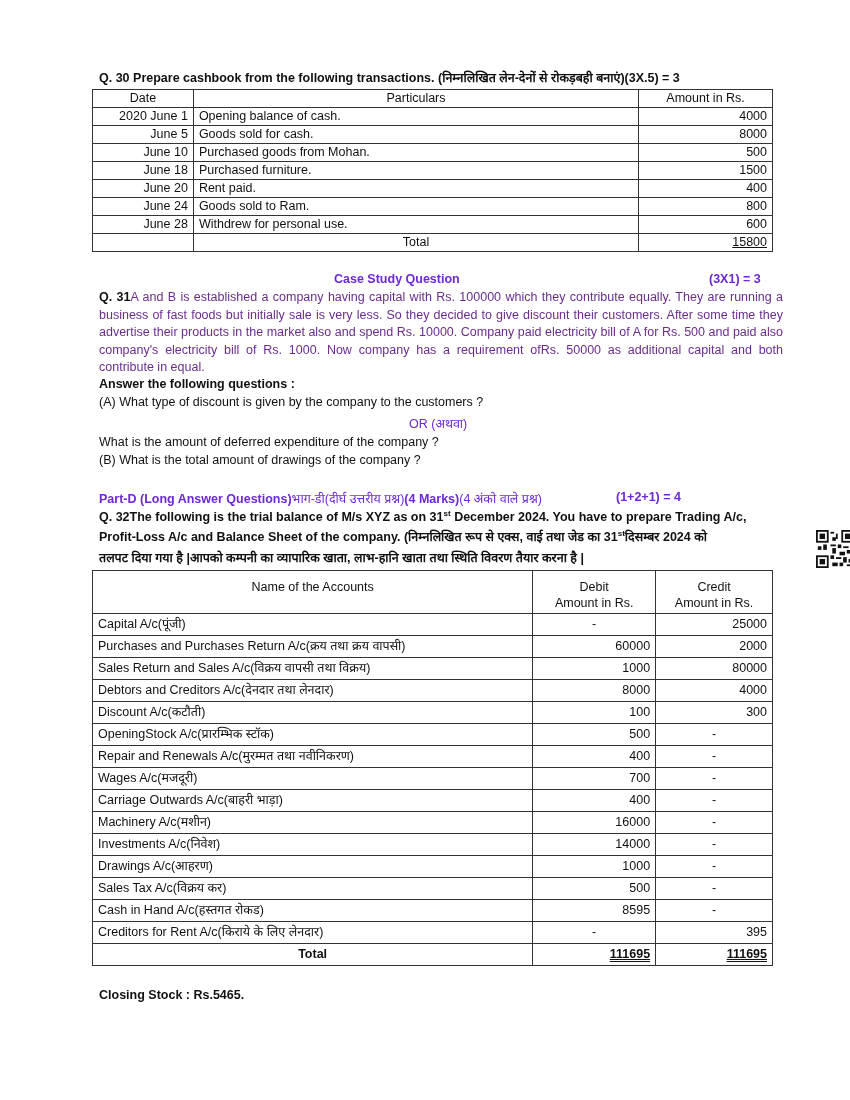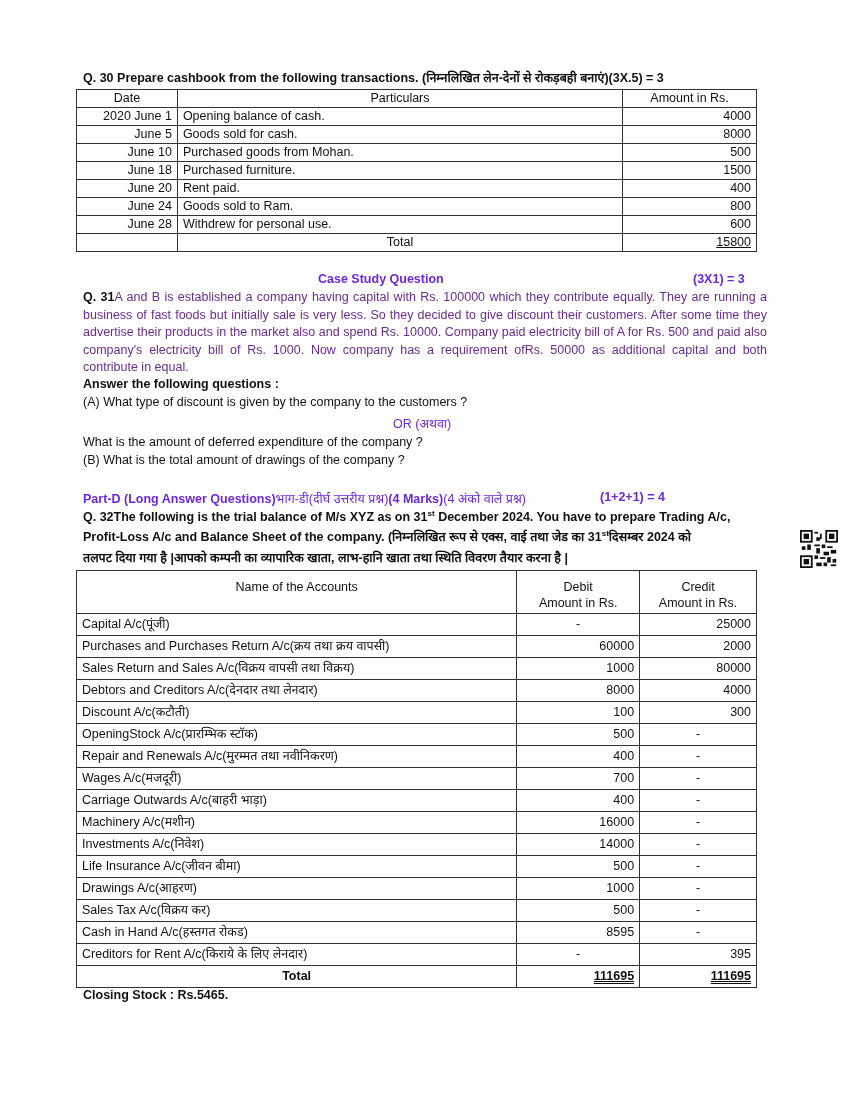--- a/index.html
+++ b/index.html
@@ -1,18 +1,18 @@
 <!DOCTYPE html>
 <html><head>
 <meta charset="utf-8">
 <style>
   html, body { margin: 0; padding: 0; background: #ffffff; }
   body { width: 850px; height: 1100px; position: relative; overflow: hidden;
          font-family: "Liberation Sans Narrow", "Liberation Sans", sans-serif; color: #111; }
-  .page { position: absolute; left: 0; top: 0; width: 800px; height: 1100px; }
+  .page { position: absolute; left: 16px; top: 0; width: 800px; height: 1100px; }
   .line { position: absolute; left: 83px; font-size: 12.5px; white-space: nowrap; }
   .b { font-weight: bold; }
   .red { color: #6d28d9; }
   .purple { color: #6a2d8c; }
   table { border-collapse: collapse; position: absolute; font-size: 12.5px; }
   td, th { border: 1px solid #333; padding: 0 5px; height: 17px; line-height: 17px; }
   th { font-weight: normal; text-align: center; }
   .r { text-align: right; }
   .c { text-align: center; margin-top: 12px; }
   .u { text-decoration: underline; text-decoration-style: double; }
@@ -215,25 +215,20 @@
           <td>Machinery A/c(मशीन)</td>
           <td class="r">16000</td>
           <td class="c">-</td>
         </tr>
         <tr>
           <td>Investments A/c(निवेश)</td>
           <td class="r">14000</td>
           <td class="c">-</td>
         </tr>
         <tr>
-          <td>Life Insurance A/c(जीवन बीमा)</td>
-          <td class="r">500</td>
-          <td class="c">-</td>
-        </tr>
-        <tr>
           <td>Drawings A/c(आहरण)</td>
           <td class="r">1000</td>
           <td class="c">-</td>
         </tr>
         <tr>
           <td>Sales Tax A/c(विक्रय कर)</td>
           <td class="r">500</td>
           <td class="c">-</td>
         </tr>
         <tr>

